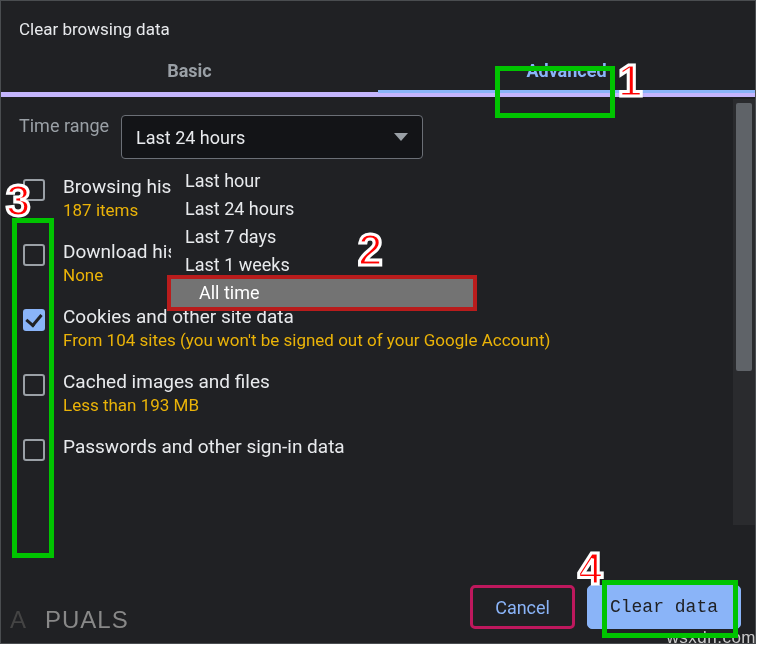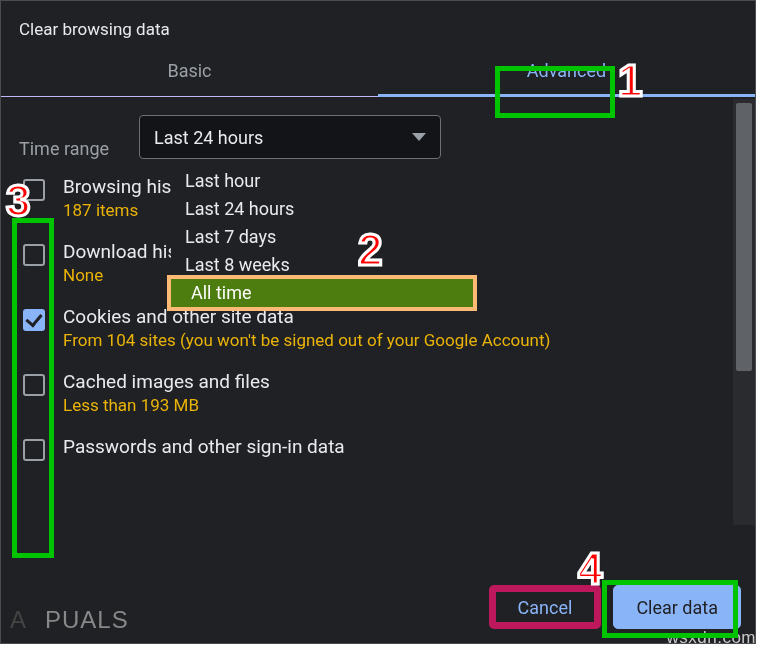--- a/index.html
+++ b/index.html
@@ -23,21 +23,22 @@
   }
   .title {
     font-size: 17px;
     color: #e8eaed;
     padding: 18px 18px 10px 18px;
     font-weight: 400;
   }
   .tabs {
     display: flex;
     height: 48px;
-    border-bottom: 1px solid #c4b5fd;
+    border-bottom: 5px solid #c4b5fd;
+    font-weight: bold;
   }
   .tab {
     flex: 1;
     text-align: center;
     line-height: 44px;
     font-size: 18px;
     color: #9aa0a6;
     cursor: pointer;
     position: relative;
   }
@@ -69,22 +70,22 @@
   }
   .scrollbar-thumb{
     position:absolute;
     left:3px; top:4px;
     width:16px; height:268px;
     background:#5f6368;
     border-radius:2px;
   }
   .time-row {
     display:flex;
-    align-items:flex-end;
-    gap:30px;
+    align-items:flex-start;
+    gap:12px;
     margin-bottom:6px;
     position:relative;
   }
   .time-label {
     color:#9aa0a6;
     font-size:18px;
   }
   .select {
     width:302px; height:44px;
     background:#131417;
@@ -114,25 +115,25 @@
     z-index:5;
   }
   .option {
     padding:2px 14px;
     font-size:18px;
     color:#e8eaed;
     line-height:24px;
     cursor:pointer;
   }
   .option.highlight {
-    background:#4d7c0f;
+    background:#737373;
     color:#fff;
-    border:4px solid #fdba74;
+    border:4px solid #b91c1c;
     margin:-4px;
-    padding:2px 20px;
+    padding:2px 28px;
     position:relative;
     z-index:6;
   }
   .items {
     margin-top:4px;
   }
   .item {
     display:flex;
     gap:18px;
     padding:10px 0 10px 4px;
@@ -180,27 +181,28 @@
     padding:0 22px;
     font-size:18px;
     border-radius:5px;
     cursor:pointer;
     display:flex;
     align-items:center;
   }
   .btn.cancel {
     color:#8ab4f8;
     background:transparent;
-    border:7px solid #be185d;
+    border:3px solid #be185d;
     justify-content:center;
   }
   .btn.primary {
     background:#8ab4f8;
     color:#202124;
     border:1px solid #8ab4f8;
+    font-family:Liberation Mono, monospace;
   }
   
   .ann-box {
     position:absolute;
     border:5px solid #00c400;
     pointer-events:none;
     z-index:10;
   }
   .ann-num {
     position:absolute;
@@ -255,21 +257,21 @@
         <span class="time-label">Time range</span>
         <div class="select">
           <span>Last 24 hours</span>
           <span class="caret"></span>
         </div>
 
         <div class="dropdown">
           <div class="option">Last hour</div>
           <div class="option">Last 24 hours</div>
           <div class="option">Last 7 days</div>
-          <div class="option">Last 8 weeks</div>
+          <div class="option">Last 1 weeks</div>
           <div class="option highlight">All time</div>
         </div>
       </div>
 
       <div class="items">
 
         <div class="item">
           <div class="chk"></div>
           <div class="item-text">
             <div class="t1">Browsing history</div>

